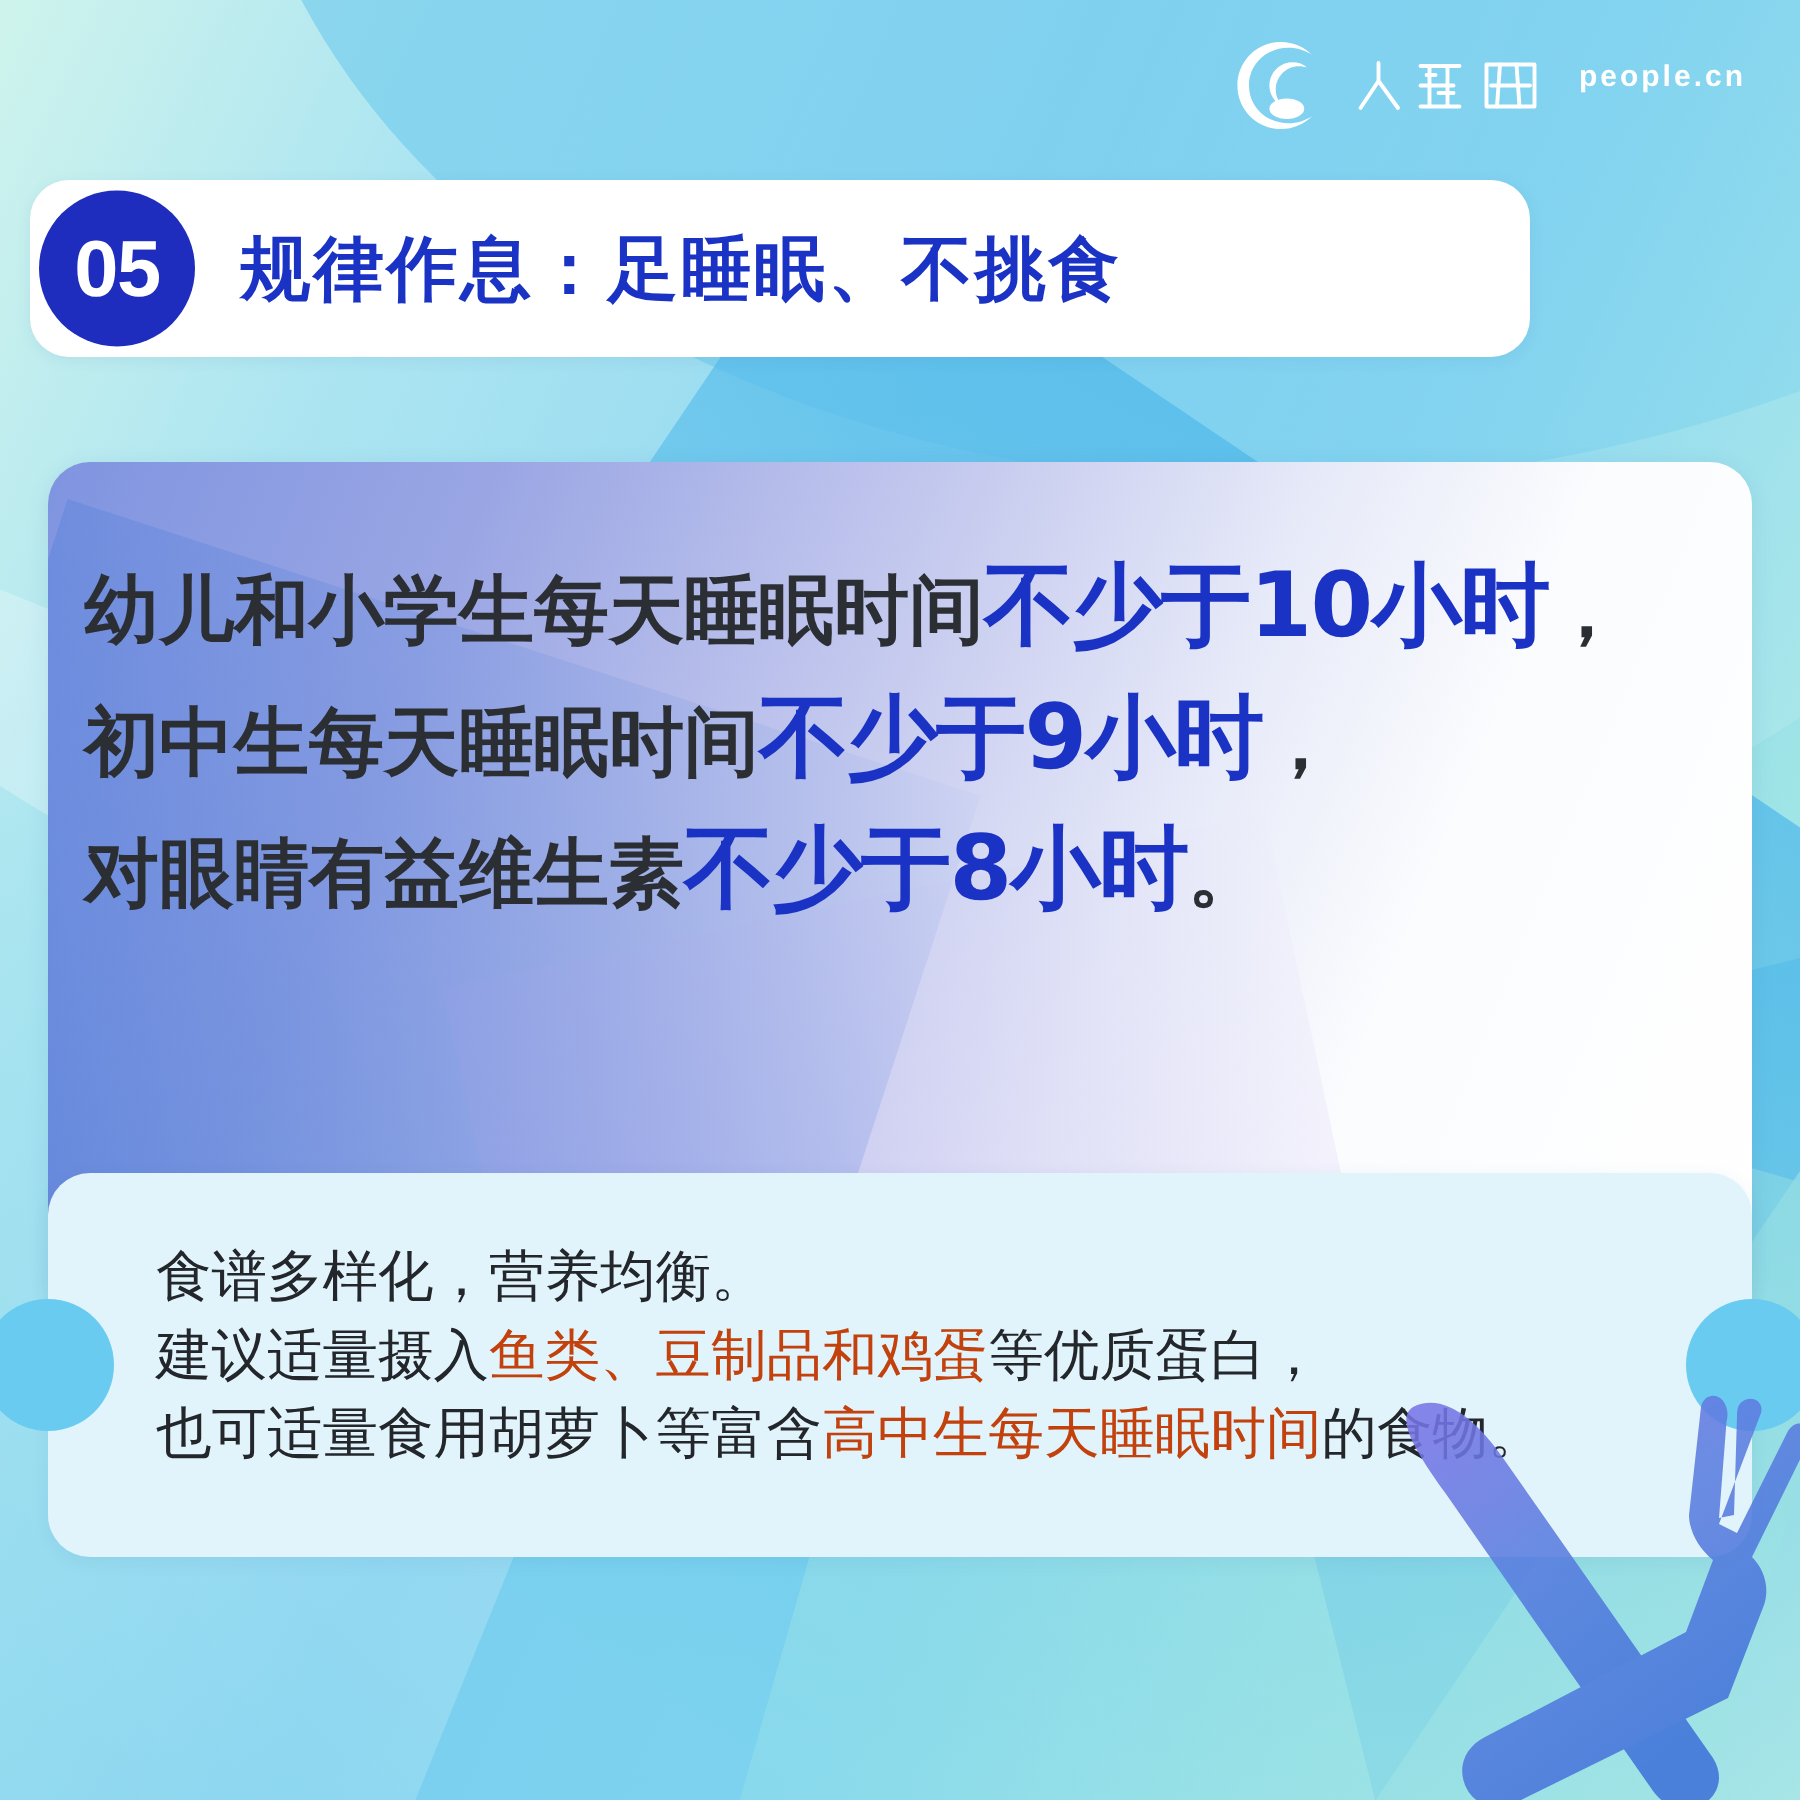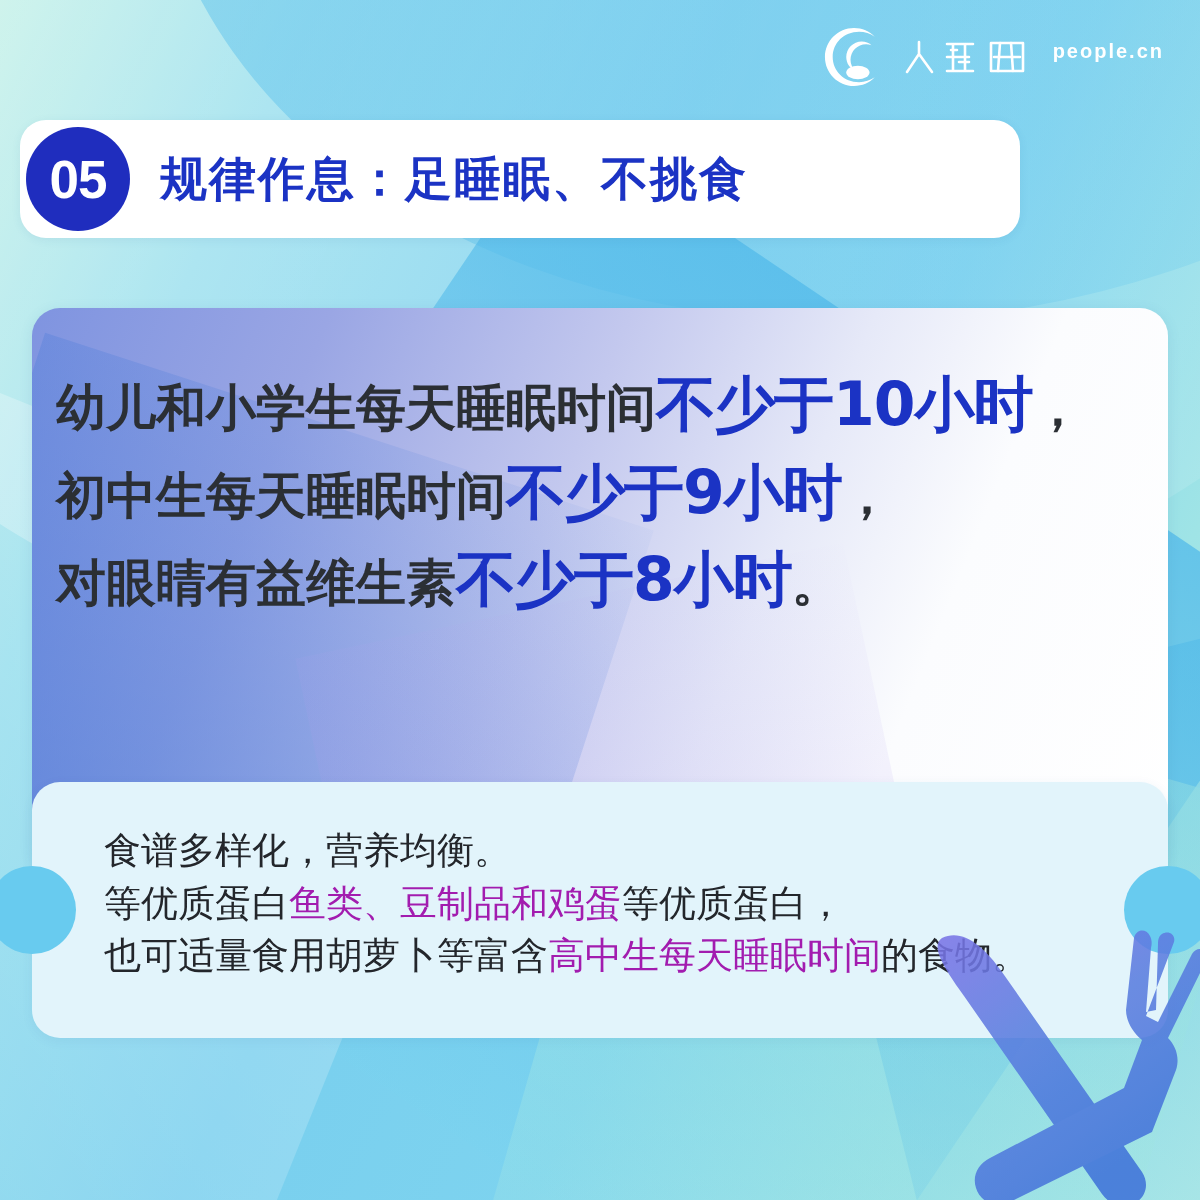--- a/index.html
+++ b/index.html
@@ -232,21 +232,21 @@
     z-index: 6;
     padding: 43px 0 0 72px;
   }
   .ticket-line {
     font-size: 37px;
     color: #23262b;
     line-height: 1.42;
     white-space: nowrap;
     font-family: "DejaVu Sans", "Liberation Sans", sans-serif;
   }
-  .ticket-line .blue { color: #a21caf; }
+  .ticket-line .blue { color: #c2410c; }
 
   
   .cutlery {
     position: absolute;
     right: -10px;
     bottom: -20px;
     width: 300px;
     height: 300px;
     z-index: 7;
     opacity: 0.95;
@@ -312,21 +312,21 @@
   <div class="ticket">
     <div class="notch notch-left"></div>
     <div class="notch notch-right"></div>
     <div class="ticket-body">
 
       <div class="ticket-line">
         <span>食谱多样化，营养均衡。</span><span class="blue"></span><span></span>
       </div>
 
       <div class="ticket-line">
-        <span>等优质蛋白</span><span class="blue">鱼类、豆制品和鸡蛋</span><span>等优质蛋白，</span>
+        <span>建议适量摄入</span><span class="blue">鱼类、豆制品和鸡蛋</span><span>等优质蛋白，</span>
       </div>
 
       <div class="ticket-line">
         <span>也可适量食用胡萝卜等富含</span><span class="blue">高中生每天睡眠时间</span><span>的食物。</span>
       </div>
 
     </div>
   </div>
 
   <svg class="cutlery" viewBox="0 0 300 300">

